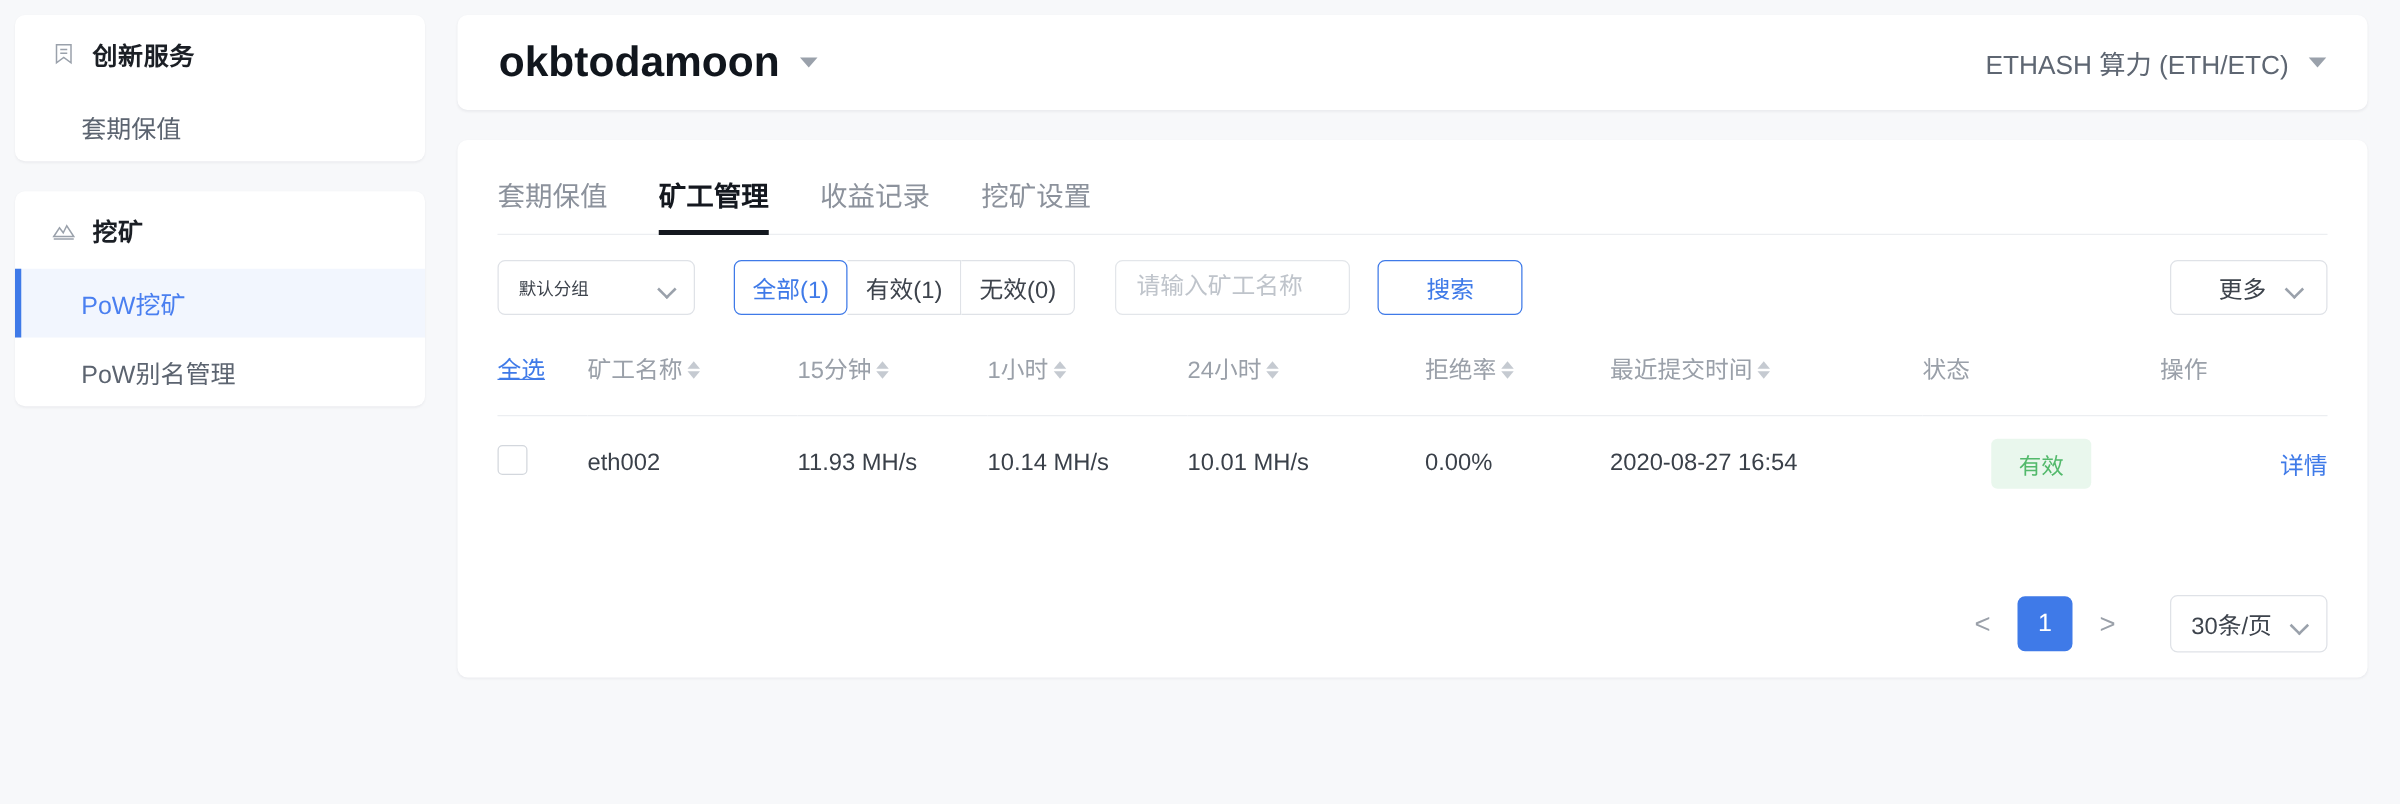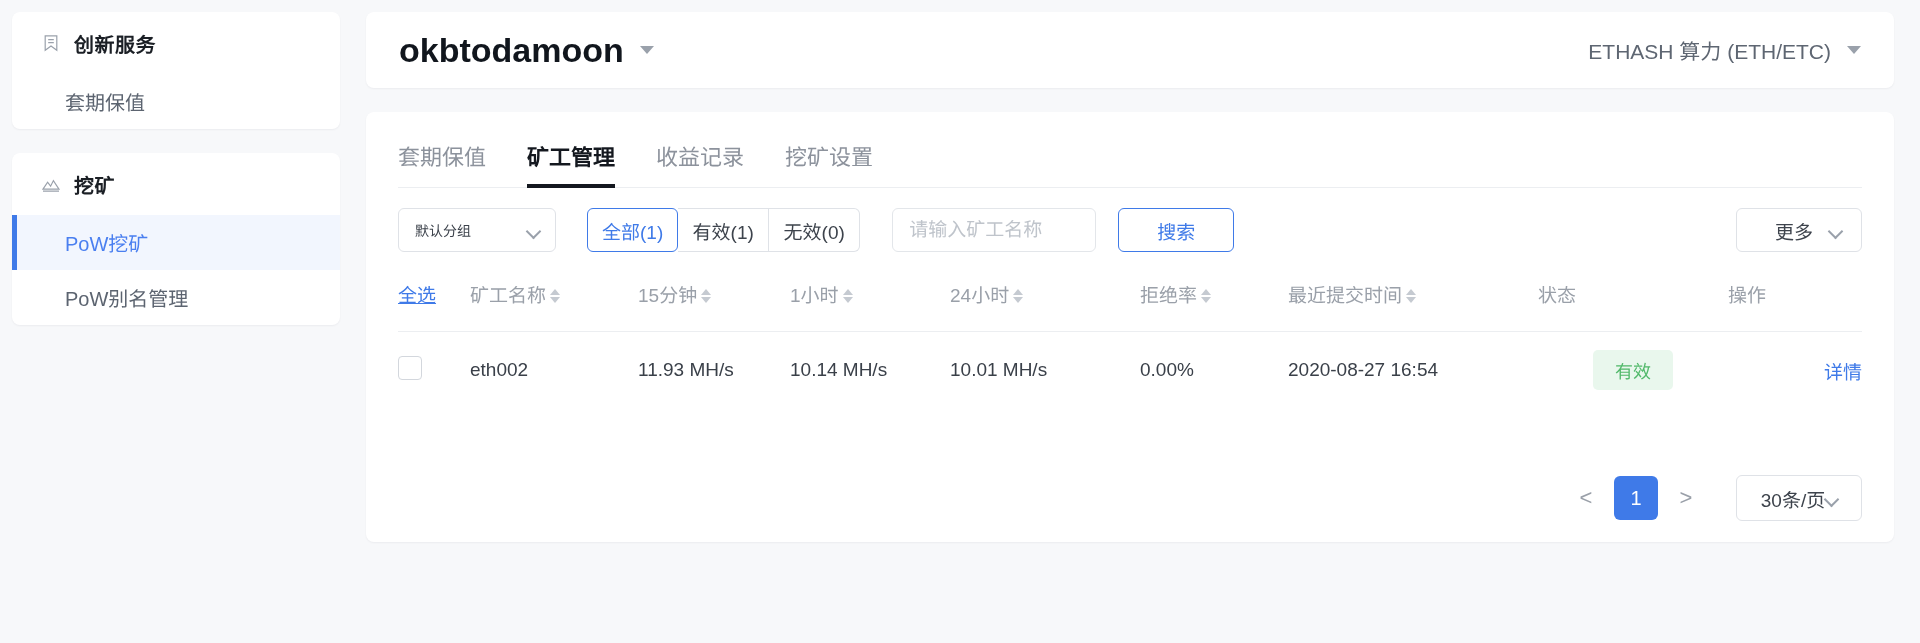--- a/index.html
+++ b/index.html
@@ -167,21 +167,21 @@
   .seg-btn:last-child { border-radius: 0 6px 6px 0; }
   .seg-btn.active {
     color: #3f7ae8;
     border-color: #3f7ae8;
     border-left-width: 1px;
     border-radius: 6px;
     position: relative; z-index: 2;
   }
   .search-input {
     margin-left: 32px;
-    width: 204px; height: 44px;
+    width: 188px; height: 44px;
     border: 1px solid #e3e6ea; border-radius: 6px;
     padding: 0 16px;
     font-size: 19px; color: #3d434c;
     background: #fff;
     font-family: inherit;
   }
   .search-input::placeholder { color: #bfc4cb; }
   .search-btn {
     margin-left: 22px;
     width: 116px; height: 44px;
@@ -270,21 +270,21 @@
   }
   .pg-num {
     width: 44px; height: 44px;
     display: flex; align-items: center; justify-content: center;
     background: #3f7ae8; color: #fff;
     border-radius: 6px; font-size: 20px; cursor: pointer;
     margin: 0 8px;
   }
   .pg-size {
     margin-left: 30px;
-    display: flex; align-items: center; justify-content: center;
+    display: flex; align-items: center; justify-content: space-between;
     width: 126px; height: 46px;
     border: 1px solid #dfe2e7; border-radius: 6px;
     padding: 0 14px 0 16px;
     font-size: 19px; color: #3d434c; background: #fff;
     cursor: pointer;
   }
 </style>
 </head>
 <body>
 

